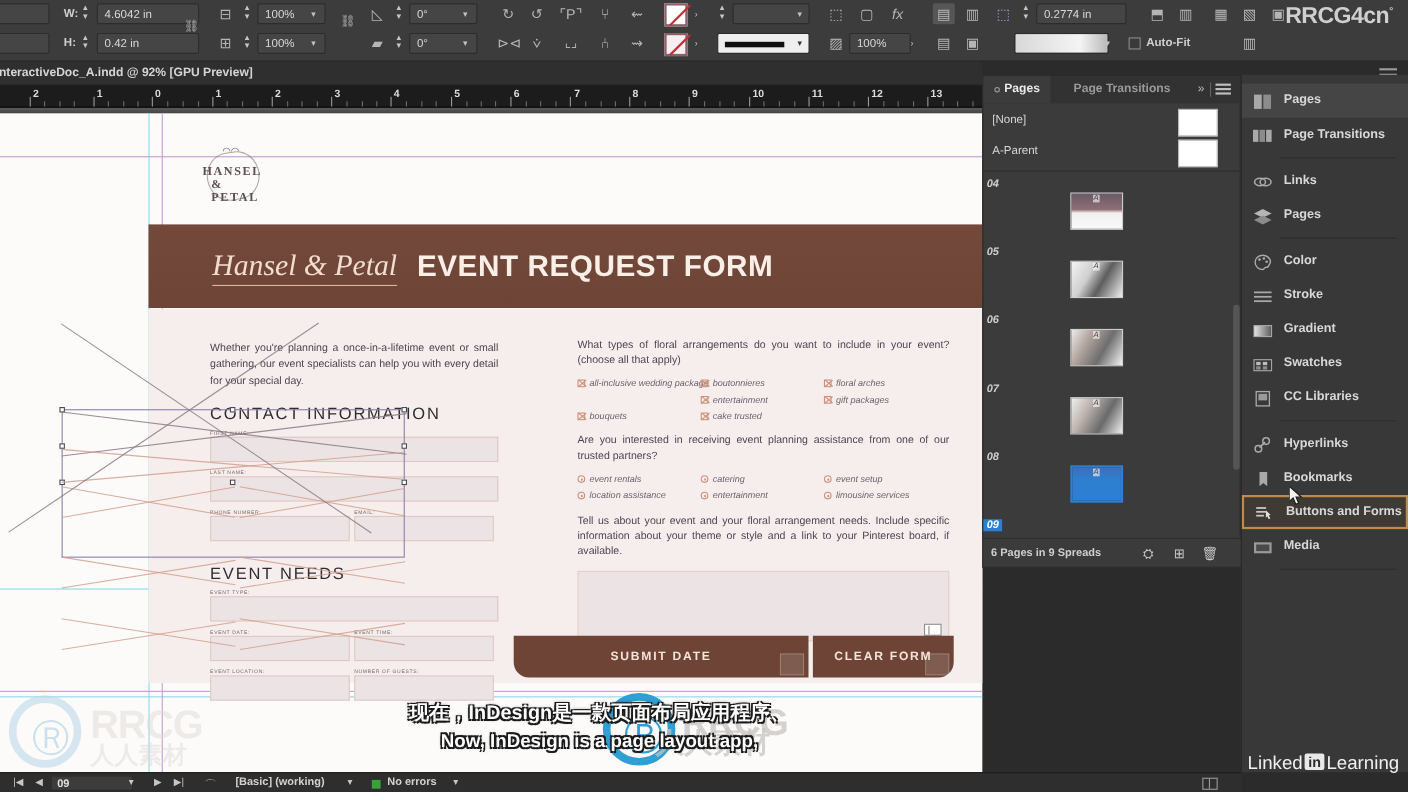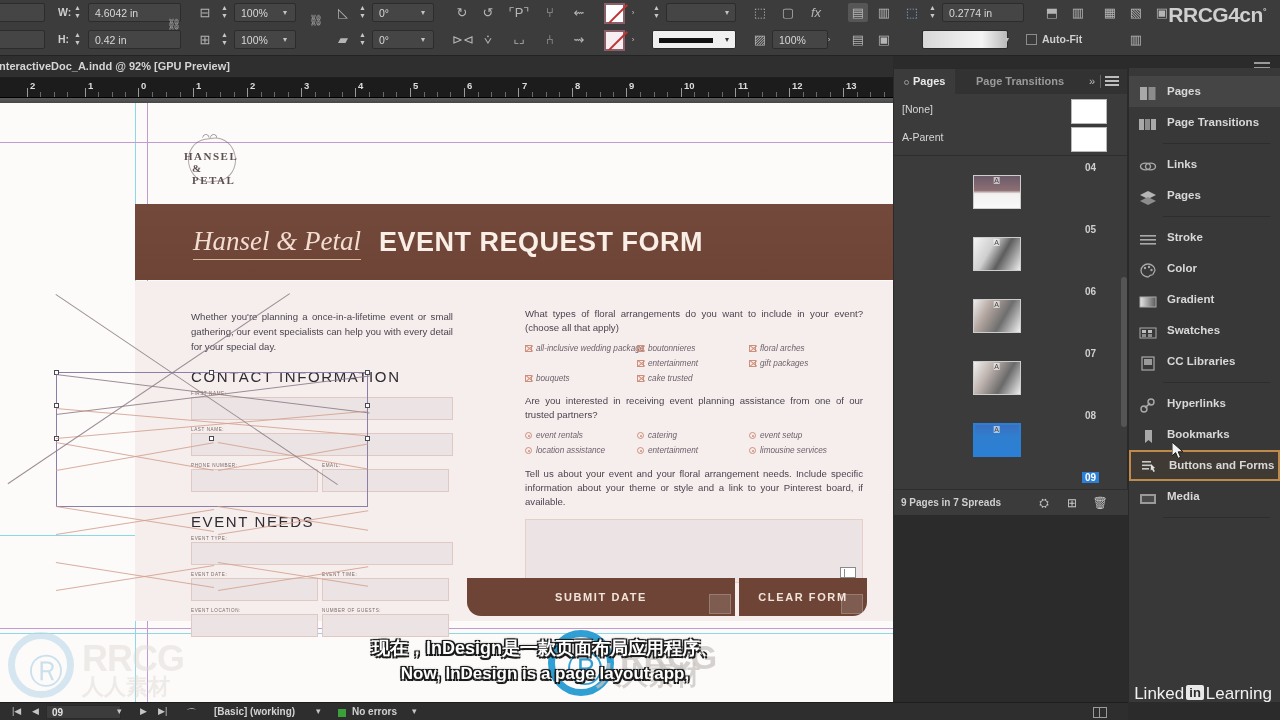--- a/index.html
+++ b/index.html
@@ -349,21 +349,21 @@
   .pp-mrow { position: absolute; left: 0; width: 100%; height: 29px; }
   .pp-mrow .nm {
     position: absolute; left: 8px; top: 6px; color: #d6d6d6; font-size: 10.5px;
   }
   .pp-mrow .thumb {
     position: absolute; right: 20px; top: 2px; width: 36px; height: 25px;
     background: #fff; border: 1px solid #b8b8b8;
   }
 
   .pp-list { position: absolute; left: 0; top: 88px; width: 235px; height: 332px; }
-  .pp-item { position: absolute; left: 0; width: 205px; text-align: right; }
+  .pp-item { position: absolute; left: 0; width: 205px; text-align: left; font-style: italic; }
   .pp-num {
     font-size: 10px; font-weight: bold; color: #cfcfcf; margin-bottom: 2px;
     display: inline-block; padding: 0 3px;
   }
   .pp-num.sel { background: #2b7fd4; color: #fff; }
   .pp-thumb {
     width: 48px; height: 34px; margin: 0 auto; border: 1px solid #cdcdcd;
     position: relative; overflow: hidden; background: #fff;
   }
   .pp-thumb.selected { border: 2px solid #2b7fd4; }
@@ -905,21 +905,21 @@
           <div class="A">A</div>
         </div>
       </div>
       <div class="pp-item" style="top:310px;">
         <div class="pp-num sel">09</div>
       </div>
       <div class="pp-scroll"></div>
     </div>
 
     <div class="pp-footer">
-      <div class="txt">9 Pages in 7 Spreads</div>
+      <div class="txt">6 Pages in 9 Spreads</div>
       <div class="fi" style="left:142px;">⛭</div>
       <div class="fi" style="left:170px;">⊞</div>
       <div class="fi" style="left:198px;">🗑</div>
     </div>
   </div>
 
   <div class="dock">
 
     <div class="dockitem active" style="margin-top:8px;">
       <span class="dockicon">
@@ -958,42 +958,42 @@
       <span class="dockicon">
         <svg width="18" height="17" viewBox="0 0 18 17">
             <polygon points="9,2 17,6 9,10 1,6" fill="#b5b5b5"></polygon>
             <polygon points="9,8 17,12 9,16 1,12" fill="#8c8c8c"></polygon>
           </svg>
       </span>
       <span>Pages</span>
     </div>
 
     <div class="docksep"></div>
-
-    <div class="dockitem">
-      <span class="dockicon">
-        <svg width="18" height="17" viewBox="0 0 18 17">
-            <rect x="1" y="4" width="16" height="1.6" fill="#a9a9a9"></rect>
-            <rect x="1" y="8" width="16" height="1.6" fill="#a9a9a9"></rect>
-            <rect x="1" y="12" width="16" height="1.6" fill="#a9a9a9"></rect>
-          </svg>
-      </span>
-      <span>Stroke</span>
-    </div>
 
     <div class="dockitem">
       <span class="dockicon">
         <svg width="18" height="17" viewBox="0 0 18 17">
             <path d="M9 2a7 6.5 0 1 0 0 13c1.2 0 1-1 1.8-1.6.9-.7 2.4 0 3-.9C15 10.5 16 9 16 8A7 6.5 0 0 0 9 2z" fill="none" stroke="#a9a9a9" stroke-width="1.3"></path>
             <circle cx="6" cy="6" r="1.2" fill="#a9a9a9"></circle>
             <circle cx="10" cy="5" r="1.2" fill="#a9a9a9"></circle>
             <circle cx="12.5" cy="8" r="1.2" fill="#a9a9a9"></circle>
           </svg>
       </span>
       <span>Color</span>
+    </div>
+
+    <div class="dockitem">
+      <span class="dockicon">
+        <svg width="18" height="17" viewBox="0 0 18 17">
+            <rect x="1" y="4" width="16" height="1.6" fill="#a9a9a9"></rect>
+            <rect x="1" y="8" width="16" height="1.6" fill="#a9a9a9"></rect>
+            <rect x="1" y="12" width="16" height="1.6" fill="#a9a9a9"></rect>
+          </svg>
+      </span>
+      <span>Stroke</span>
     </div>
 
     <div class="dockitem">
       <span class="dockicon">
         <svg width="18" height="17" viewBox="0 0 18 17">
             <defs>
               <linearGradient id="g1" x1="0" x2="1">
                 <stop offset="0" stop-color="#e6e6e6"></stop>
                 <stop offset="1" stop-color="#5a5a5a"></stop>
               </linearGradient>

